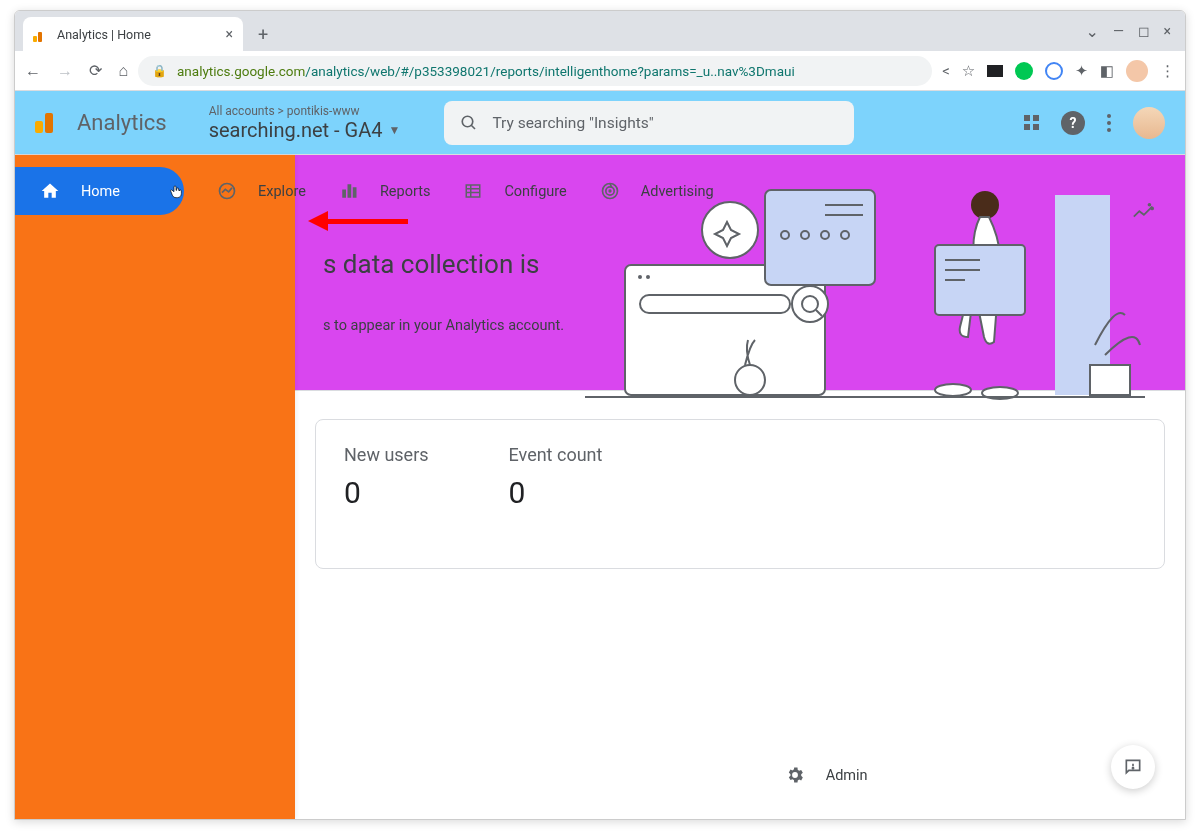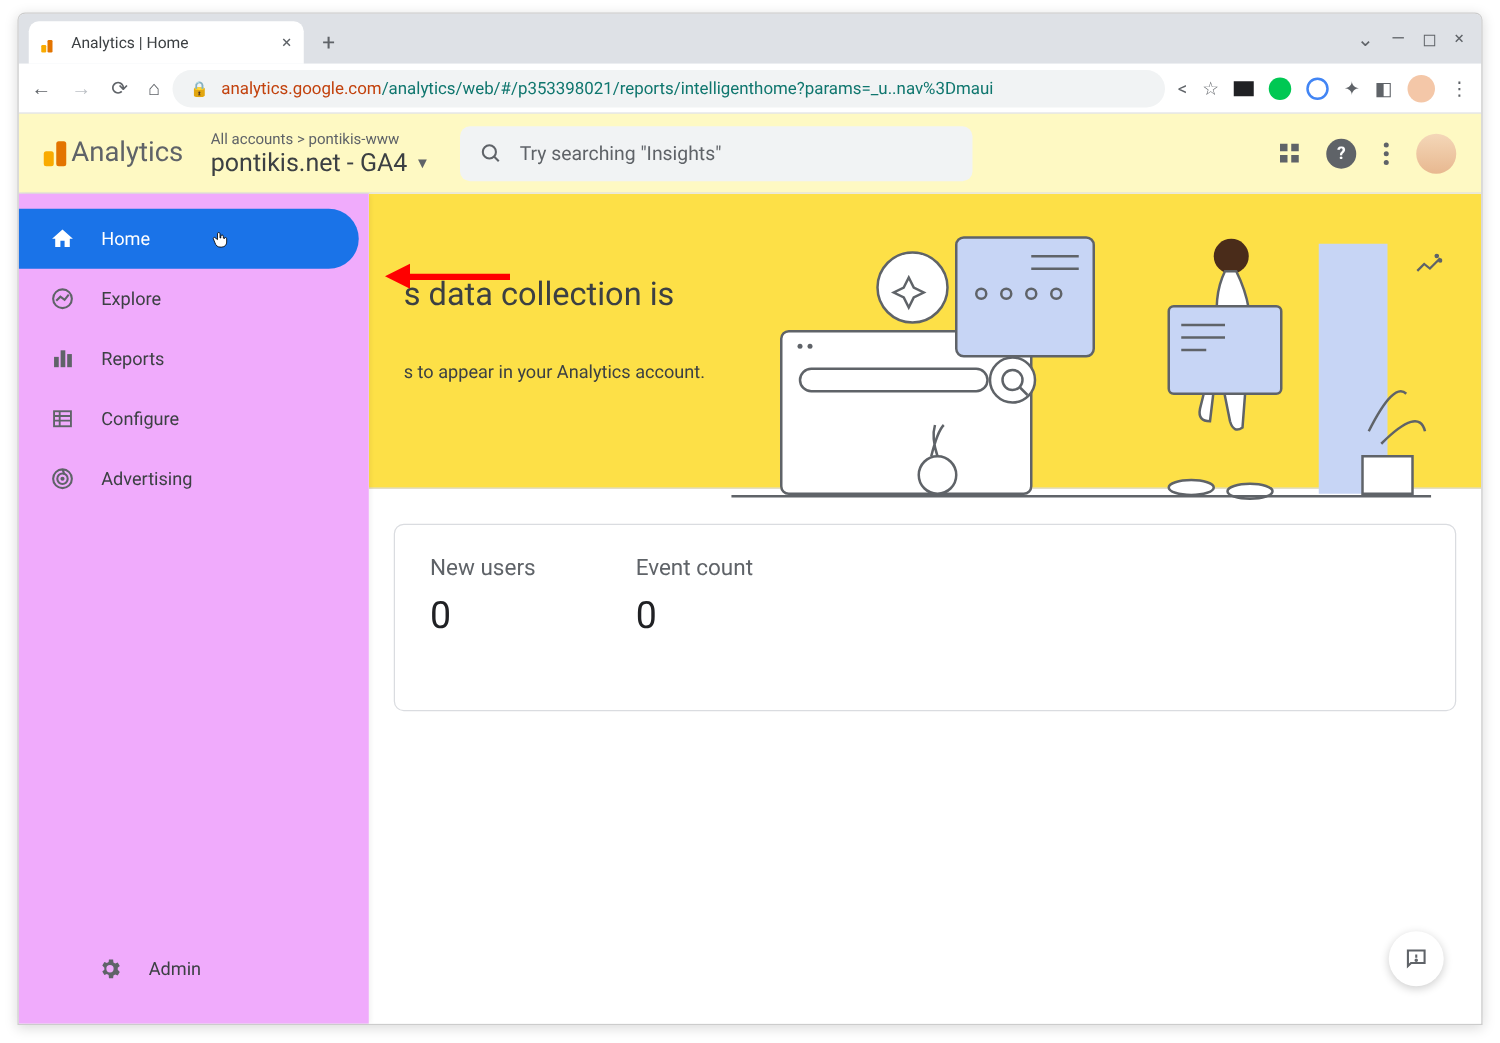--- a/index.html
+++ b/index.html
@@ -20,29 +20,29 @@
 .win-controls { margin-left: auto; display: flex; gap: 14px; padding-right: 14px; color: #5f6368; align-items: center; height: 100%; font-size: 14px; }
 .chevron-down { font-size: 16px; }
 
 
 .toolbar { height: 40px; background: #fff; border-bottom: 1px solid #dadce0; display: flex; align-items: center; padding: 0 10px; gap: 10px; }
 .toolbar .nav-icons { display: flex; gap: 16px; color: #5f6368; font-size: 16px; }
 .toolbar .nav-icons .disabled { color: #bdc1c6; }
 .addrbar { flex: 1; height: 30px; background: #f1f3f4; border-radius: 15px; display: flex; align-items: center; padding: 0 14px; gap: 10px; font-size: 13.5px; color: #5f6368; }
 .addrbar .lock { font-size: 12px; }
 .addrbar .url { color: #202124; white-space: nowrap; overflow: hidden; }
-.addrbar .url .host { color: #c2410c; }
+.addrbar .url .host { color: #4d7c0f; }
 .addrbar .url .path { color: #0f766e; }
 .ext-icons { display: flex; gap: 12px; align-items: center; color: #5f6368; font-size: 15px; }
 .ext-circle { width: 18px; height: 18px; border-radius: 50%; display: inline-block; }
 .ext-square { width: 16px; height: 12px; background: #202124; display: inline-block; }
 .avatar-small { width: 22px; height: 22px; border-radius: 50%; background: #f4c7a8; display: inline-block; position: relative; }
 
 
-.ga-header { height: 64px; display: flex; align-items: center; padding: 0 20px; gap: 4px; border-bottom: 1px solid #dadce0; background: #fef9c3; }
+.ga-header { height: 64px; display: flex; align-items: center; padding: 0 20px; gap: 24px; border-bottom: 1px solid #dadce0; background: #7dd3fc; }
 .ga-logo { display: flex; align-items: flex-end; gap: 2px; }
 .ga-logo span { display: inline-block; width: 8px; border-radius: 2px; }
 .ga-logo span:nth-child(1){height:12px;background:#f9ab00;}
 .ga-logo span:nth-child(2){height:20px;background:#e37400;}
 .ga-product { font-size: 22px; color: #5f6368; }
 .ga-account-block { margin-left: 18px; }
 .ga-breadcrumb { font-size: 12px; color: #5f6368; }
 .ga-property { font-size: 20px; color: #3c4043; display: flex; align-items: center; gap: 6px; }
 .ga-property .dd { color: #5f6368; font-size: 12px; }
 .ga-search { margin-left: 20px; width: 410px; height: 44px; background: #f1f3f4; border-radius: 8px; display: flex; align-items: center; padding: 0 16px; gap: 14px; color: #5f6368; font-size: 15.5px; }
@@ -50,33 +50,33 @@
 .ga-header-right { margin-left: auto; display: flex; align-items: center; gap: 22px; color: #5f6368; font-size: 18px; }
 .apps-grid { display: grid; grid-template-columns: repeat(2,6px); grid-template-rows: repeat(2,6px); gap: 3px; }
 .apps-grid span { background: #5f6368; width: 6px; height: 6px; }
 .help-circle { width: 24px; height: 24px; border-radius: 50%; background: #5f6368; color: #fff; display: flex; align-items: center; justify-content: center; font-size: 14px; font-weight: bold; }
 .more-vert { display: flex; flex-direction: column; gap: 3px; }
 .more-vert span { width: 4px; height: 4px; border-radius: 50%; background: #5f6368; }
 .avatar-lg { width: 32px; height: 32px; border-radius: 50%; background: linear-gradient(#f4d7b8,#e8b890); }
 
 
 .ga-body { display: flex; height: calc(100% - 144px); position: relative; }
-.sidebar { width: 280px; background: #f0abfc; padding-top: 12px; position: relative; z-index: 10; box-shadow: 2px 0 4px rgba(0,0,0,0.06); height: 100%; display: flex; flex-direction: column; }
+.sidebar { width: 280px; background: #f97316; padding-top: 12px; position: relative; z-index: 10; box-shadow: 2px 0 4px rgba(0,0,0,0.06); height: 100%; display: flex; flex-direction: row; }
 .side-item { height: 48px; display: flex; align-items: center; padding-left: 24px; gap: 20px; font-size: 14.5px; color: #3c4043; cursor: pointer; border-radius: 0 24px 24px 0; margin-right: 8px; }
 .side-item.active { background: #1a73e8; color: #fff; }
 .side-item .sicon { width: 22px; display: flex; justify-content: center; font-size: 17px; }
 .side-bottom { margin-top: auto; padding-bottom: 20px; margin-left: 38px; }
 .cursor-hand { font-size: 13px; margin-left: 28px; }
 
 .arrow { position: absolute; top: 200px; left: 293px; z-index: 20; color: #ff0000; display: flex; align-items: center; }
 .arrow-line { width: 80px; height: 5px; background: #ff0000; }
 .arrow-head { width: 0; height: 0; border-top: 10px solid transparent; border-bottom: 10px solid transparent; border-right: 20px solid #ff0000; }
 
 .content { flex: 1; background: #fff; overflow: hidden; position: relative; }
-.hero { background: #fde047; height: 236px; position: relative; padding: 8px 28px; border-bottom: 1px solid #dadce0; }
+.hero { background: #d946ef; height: 236px; position: relative; padding: 36px 28px; border-bottom: 1px solid #dadce0; }
 .hero-title { font-size: 26px; color: #3c4043; margin-top: 58px; }
 .hero-sub { font-size: 14.5px; color: #3c4043; margin-top: 38px; }
 .hero-illust { position: absolute; right: 40px; top: 30px; width: 560px; height: 240px; }
 .insights-btn { position: absolute; right: 24px; top: 40px; width: 36px; height: 36px; display: flex; align-items: center; justify-content: center; color: #5f6368; font-size: 18px; }
 
 .metrics-card { background: #fff; margin: 28px 20px; border: 1px solid #dadce0; border-radius: 8px; padding: 24px 28px; display: flex; gap: 80px; height: 150px; }
 .metric { display: flex; flex-direction: column; gap: 10px; }
 .metric-label { font-size: 18px; color: #5f6368; }
 .metric-value { font-size: 30px; color: #202124; }
 
@@ -135,21 +135,21 @@
 
   <div class="ga-header">
     <div class="ga-logo">
         <span></span>
         <span></span>
       </div>
     <div class="ga-product">Analytics</div>
     <div class="ga-account-block">
       <div class="ga-breadcrumb">All accounts &gt; pontikis-www</div>
       <div class="ga-property">
-        <span>pontikis.net - GA4</span>
+        <span>searching.net - GA4</span>
         <span class="dd">▼</span>
       </div>
     </div>
     <div class="ga-search">
       <span class="sicon">
         <svg width="18" height="18" viewBox="0 0 24 24" fill="none" stroke="#5f6368" stroke-width="2.2">
             <circle cx="10" cy="10" r="7"></circle>
             <line x1="20" y1="20" x2="15" y2="15"></line>
           </svg>
       </span>

